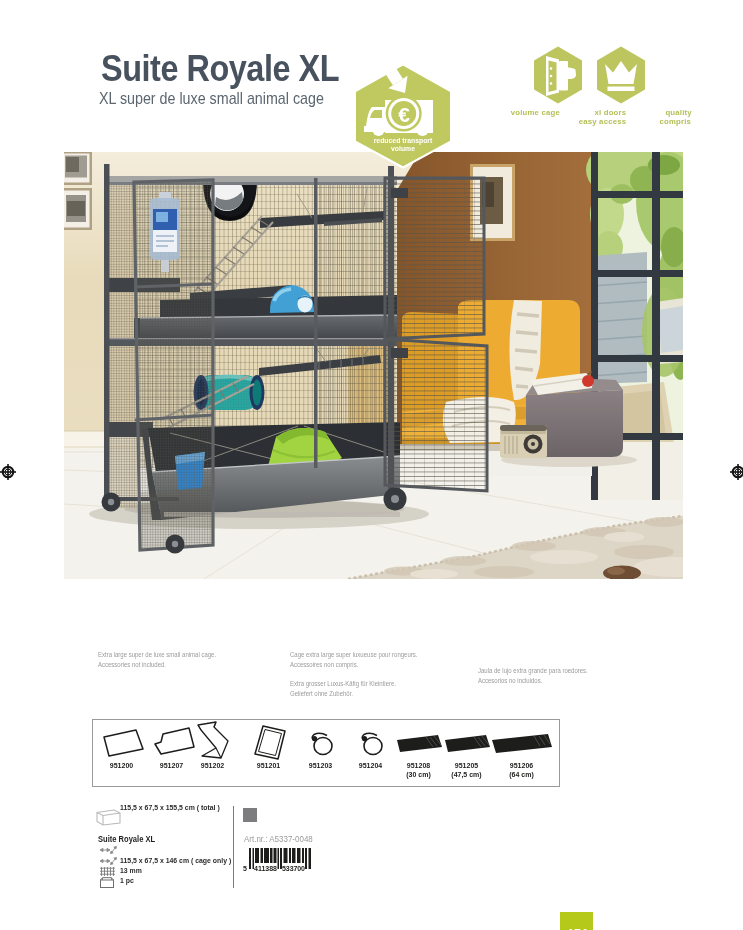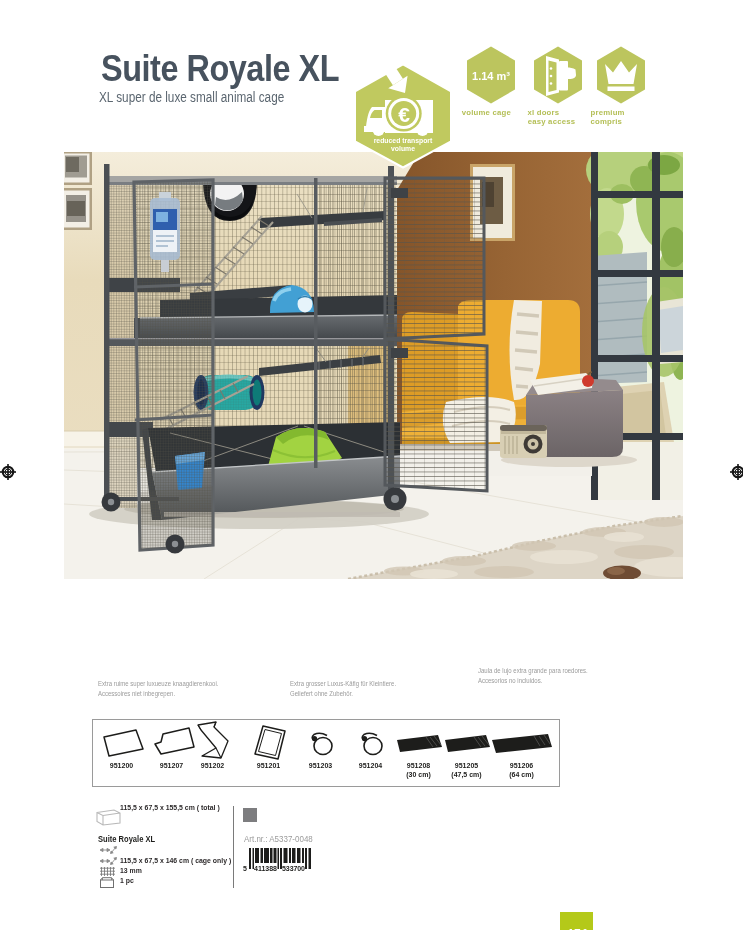--- a/index.html
+++ b/index.html
@@ -2,42 +2,36 @@
 <html><head>
 <meta charset="utf-8">
 <style>
 html,body{margin:0;padding:0;}
 body{font-family:"Liberation Sans", sans-serif;}
 .page{position:relative;width:743px;height:930px;background:#fff;overflow:hidden;border-radius:28px;}
 .abs{position:absolute;}
 .abs svg{display:block;}
 .sx{display:inline-block;transform:scaleX(0.84);transform-origin:0 50%;white-space:nowrap;}
 .sxc{display:inline-block;transform:scaleX(0.84);transform-origin:50% 50%;white-space:nowrap;}
-.hexlab{color:#b4bf56;font-weight:bold;font-size:8px;line-height:8.7px;text-align:left;}
+.hexlab{color:#b4bf56;font-weight:bold;font-size:8px;line-height:8.7px;text-align:right;margin-left:40px;}
 .hexlab .sxc{transform:scaleX(0.97);letter-spacing:0.2px;}
 .desc{color:#9b9b9b;font-size:7.5px;line-height:9.7px;}
 .desc .sx{transform:scaleX(0.80);}
 .partlab{color:#1d1d1b;font-weight:bold;font-size:7px;line-height:8.5px;text-align:center;}
 .inforow{color:#2d2a2b;font-weight:bold;font-size:7.5px;}
 .inforow .sx{transform:scaleX(0.92);}
 </style>
 </head>
 <body>
 <div class="page">
 
 <div class="abs" style="left:101px;top:48px;width:420px;font-size:36px;font-weight:bold;color:#47525e;"><span class="sx" style="transform:scaleX(0.90);letter-spacing:-0.5px;">Suite Royale XL</span></div>
 
-<div class="abs" style="left:99px;top:89px;width:420px;font-size:14px;color:#5b6670;"><span class="sx">XL super de luxe small animal cage</span></div>
-
-<div class="abs" style="left:464px;top:46px;">
-<svg width="54" height="58" viewBox="0 0 54 58">
-<polygon points="27,0.5 51,14.5 51,43.5 27,57.5 3,43.5 3,14.5" fill="#bcc55e"></polygon>
-<text x="27" y="34" text-anchor="middle" font-size="11" font-weight="bold" fill="#fff">1.14 m³</text>
-</svg>
-</div>
+<div class="abs" style="left:99px;top:89px;width:420px;font-size:17px;color:#5b6670;"><span class="sx">XL super de luxe small animal cage</span></div>
+
 
 <div class="abs hexlab" style="left:461px;top:109px;width:60px;"><span class="sxc">volume cage</span></div>
 
 <div class="abs" style="left:531px;top:46px;">
 <svg width="54" height="58" viewBox="0 0 54 58">
 <polygon points="27,0.5 51,14.5 51,43.5 27,57.5 3,43.5 3,14.5" fill="#bcc55e"></polygon>
 <g fill="#fff">
 <path d="M15,10 L28,13.5 L28,46.5 L15,50 Z M17.5,14.5 L25.5,16.5 L25.5,44 L17.5,46 Z" fill-rule="evenodd"></path>
 <rect x="28" y="15" width="9" height="29.5" rx="1"></rect>
 <path d="M26,24 C31,21 39,20.5 44.5,23.5 L45,29 C45,32 41,33.5 37,33 C32,33.5 28,32 26,30 Z"></path>
@@ -53,21 +47,21 @@
 <div class="abs" style="left:594px;top:46px;">
 <svg width="54" height="58" viewBox="0 0 54 58">
 <polygon points="27,0.5 51,14.5 51,43.5 27,57.5 3,43.5 3,14.5" fill="#bcc55e"></polygon>
 <g fill="#fff">
 <path d="M11,18 L19,26.5 L27,15 L35,26.5 L43,18 L39.5,38 L14.5,38 Z"></path>
 <rect x="13.5" y="40.5" width="27" height="4.5"></rect>
 </g>
 </svg>
 </div>
 
-<div class="abs hexlab" style="left:590px;top:109px;width:62px;"><span class="sxc">premium</span><br><span class="sxc">compris</span></div>
+<div class="abs hexlab" style="left:590px;top:109px;width:62px;"><span class="sxc">quality</span><br><span class="sxc">compris</span></div>
 
 <div class="abs" style="left:64px;top:152px;">
 <svg width="619" height="427" viewBox="0 0 619 427">
 <defs>
 <linearGradient id="wallg" x1="0" y1="0" x2="0" y2="1">
 <stop offset="0" stop-color="#f4eddb"></stop>
             <stop offset="0.3" stop-color="#e8dbbb"></stop>
             <stop offset="1" stop-color="#ebdfc4"></stop>
 </linearGradient>
 <linearGradient id="browng" x1="0" y1="0" x2="1" y2="0">
@@ -495,24 +489,27 @@
 
 <div class="abs" style="left:730px;top:464px;">
 <svg width="16" height="16" viewBox="0 0 16 16">
 <circle cx="8" cy="8" r="5.2" fill="none" stroke="#161616" stroke-width="2.2"></circle>
 <circle cx="8" cy="8" r="3" fill="none" stroke="#161616" stroke-width="1"></circle>
 <line x1="8" y1="0" x2="8" y2="16" stroke="#161616" stroke-width="1.6"></line>
 <line x1="0" y1="8" x2="16" y2="8" stroke="#161616" stroke-width="1.6"></line>
 </svg>
 </div>
 
-<div class="abs desc" style="left:98px;top:679px;">
-<span class="sx">Extra ruime super luxueuze knaagdierenkooi.<br>Accessoires niet inbegrepen.</span>
-</div>
-
+<div class="abs desc" style="left:98px;top:650px;">
+<span class="sx">Extra large super de luxe small animal cage.<br>Accessories not included.</span>
+</div>
+
+<div class="abs desc" style="left:290px;top:650px;">
+<span class="sx">Cage extra large super luxueuse pour rongeurs.<br>Accessoires non compris.</span>
+</div>
 <div class="abs desc" style="left:290px;top:679px;">
 <span class="sx">Extra grosser Luxus-Käfig für Kleintiere.<br>Geliefert ohne Zubehör.</span>
 </div>
 
 <div class="abs desc" style="left:478px;top:666px;">
 <span class="sx">Jaula de lujo extra grande para roedores.<br>Accesorios no incluidos.</span>
 </div>
 
 <div class="abs" style="left:92px;top:719px;width:466px;height:66px;border:1px solid #9a9a9a;"></div>
 

